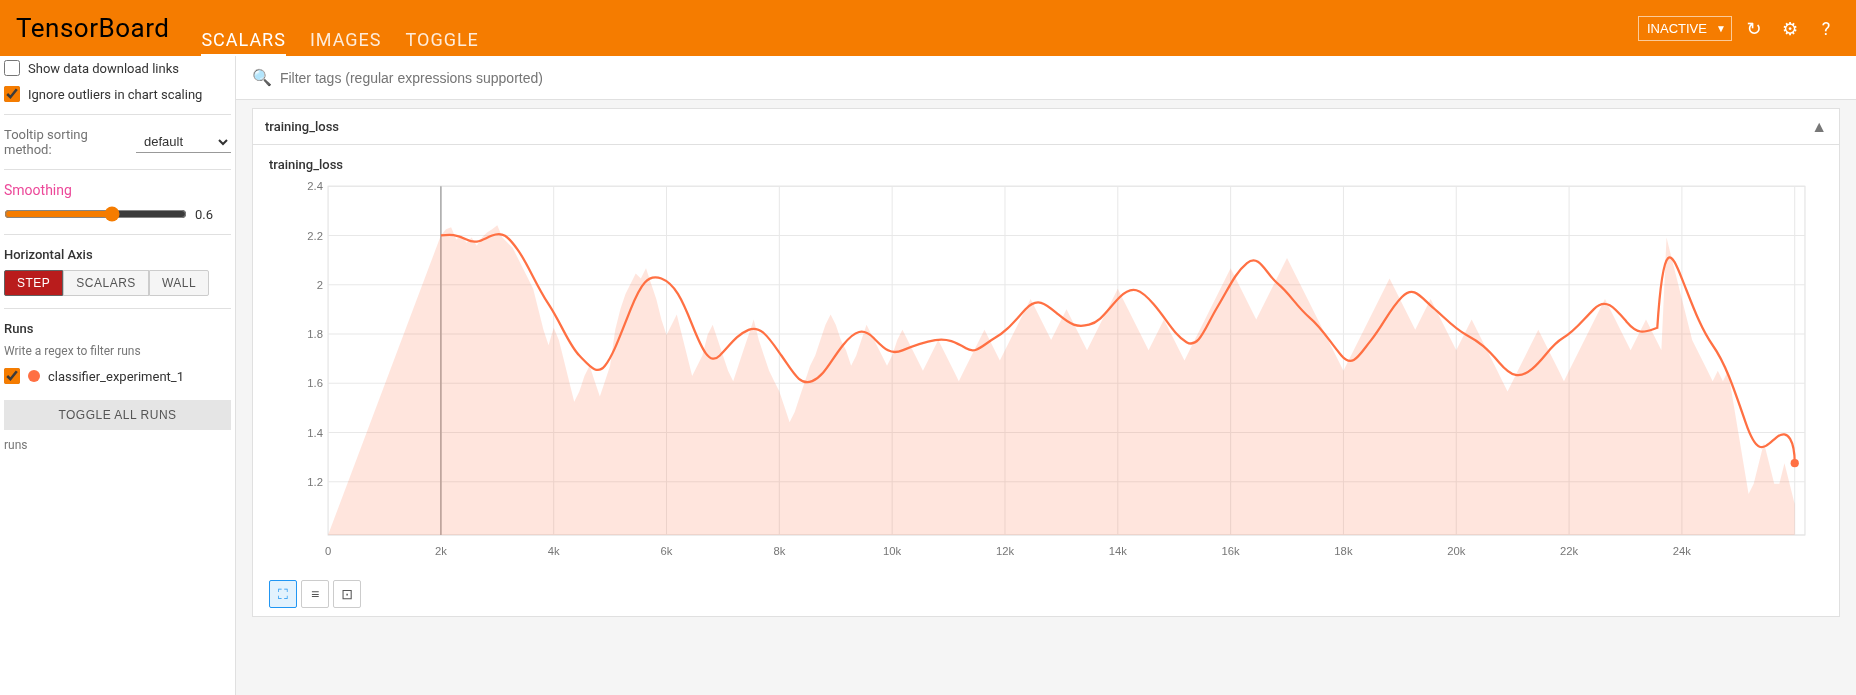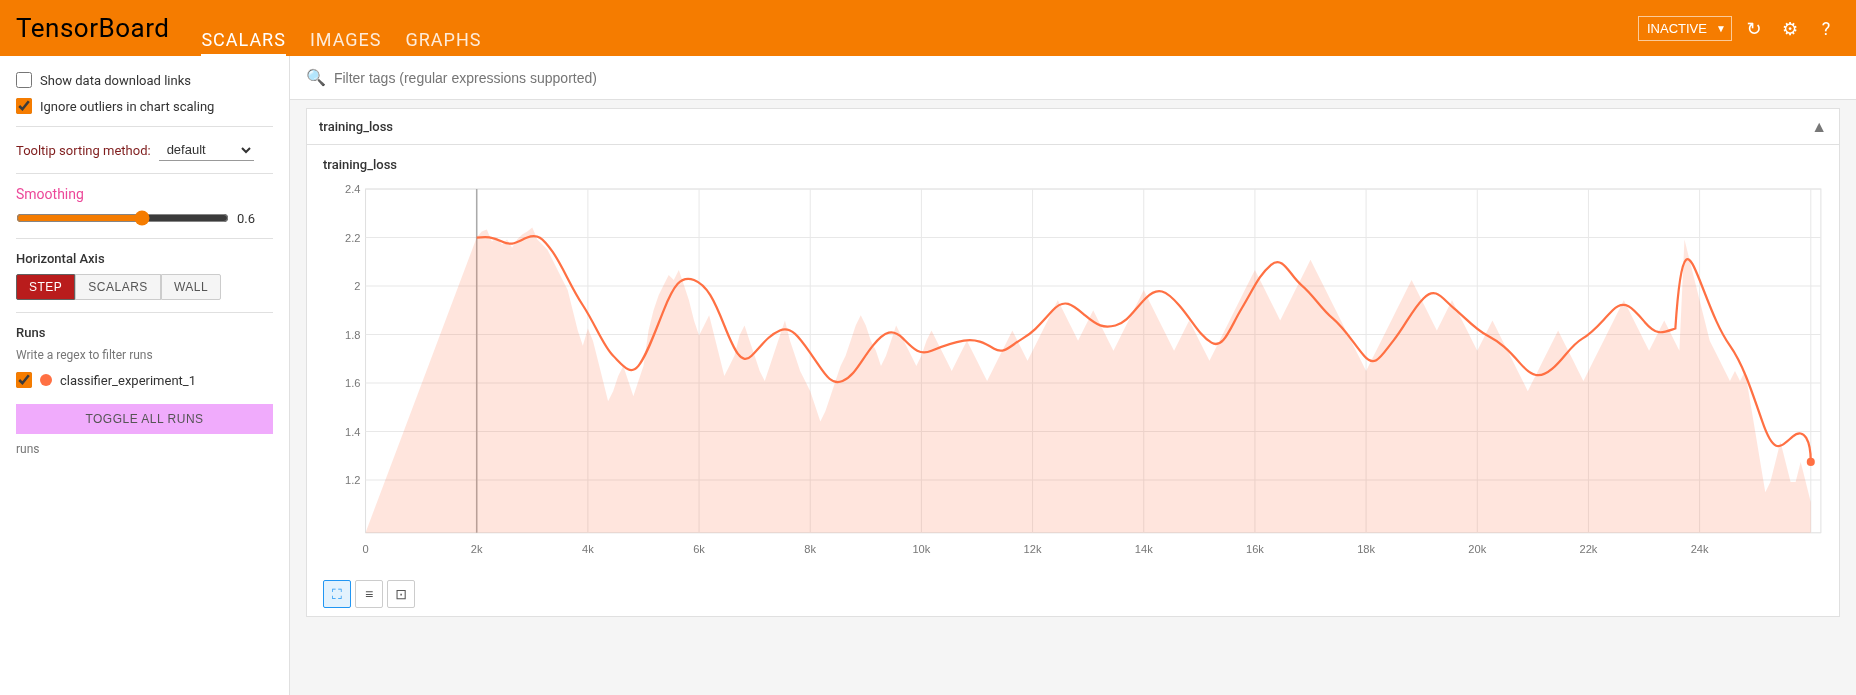--- a/index.html
+++ b/index.html
@@ -80,24 +80,24 @@
     }
 
     
     .layout {
       display: flex;
       height: calc(695px - 56px);
     }
 
     
     .sidebar {
-      width: 290px;
+      width: 236px;
       background: #fff;
       border-right: 1px solid #e0e0e0;
-      padding: 16px;
+      padding: 4px;
       overflow-y: auto;
       flex-shrink: 0;
     }
     .sidebar-row {
       display: flex;
       align-items: center;
       gap: 8px;
       margin-bottom: 10px;
     }
     .sidebar-row input[type="checkbox"] {
@@ -116,21 +116,21 @@
       margin: 12px 0;
     }
     .tooltip-row {
       display: flex;
       align-items: center;
       gap: 8px;
       margin-bottom: 4px;
     }
     .tooltip-label {
       font-size: 13px;
-      color: #7f1d1d;
+      color: #737373;
     }
     .tooltip-select {
       border: none;
       border-bottom: 1px solid #999;
       font-size: 13px;
       color: #333;
       background: transparent;
       cursor: pointer;
       outline: none;
       padding: 2px 4px;
@@ -209,21 +209,21 @@
       border-radius: 50%;
       flex-shrink: 0;
     }
     .run-name {
       font-size: 13px;
       color: #333;
     }
     .toggle-all-btn {
       width: 100%;
       padding: 8px;
-      background: #f0abfc;
+      background: #e5e5e5;
       border: none;
       font-size: 12px;
       font-weight: 500;
       color: #555;
       letter-spacing: 0.5px;
       cursor: pointer;
       margin-top: 8px;
       text-align: center;
     }
     .runs-footer {
@@ -330,21 +330,21 @@
     .chart-ctrl-btn.active { background: #e3f2fd; border-color: #2196f3; color: #2196f3; }
   </style>
 </head>
 <body>
 
 <div class="header">
   <div class="header-logo">TensorBoard</div>
   <nav class="header-nav">
     <div class="nav-item active">SCALARS</div>
     <div class="nav-item">IMAGES</div>
-    <div class="nav-item">GRAPHS</div>
+    <div class="nav-item">TOGGLE</div>
   </nav>
   <div class="header-right">
     <div class="inactive-wrapper">
       <select class="inactive-select">
         <option>INACTIVE</option>
       </select>
     </div>
     <div class="header-icon">↻</div>
     <div class="header-icon">⚙</div>
     <div class="header-icon">?</div>

